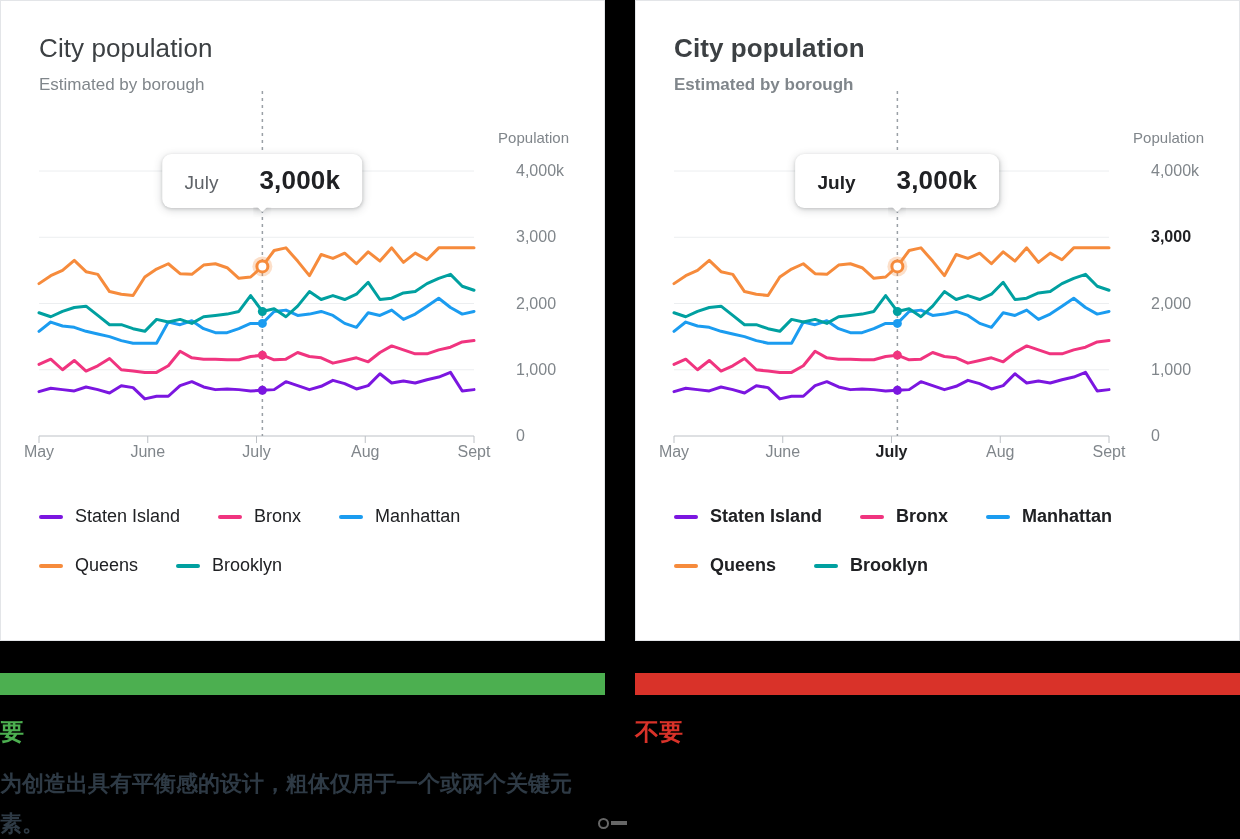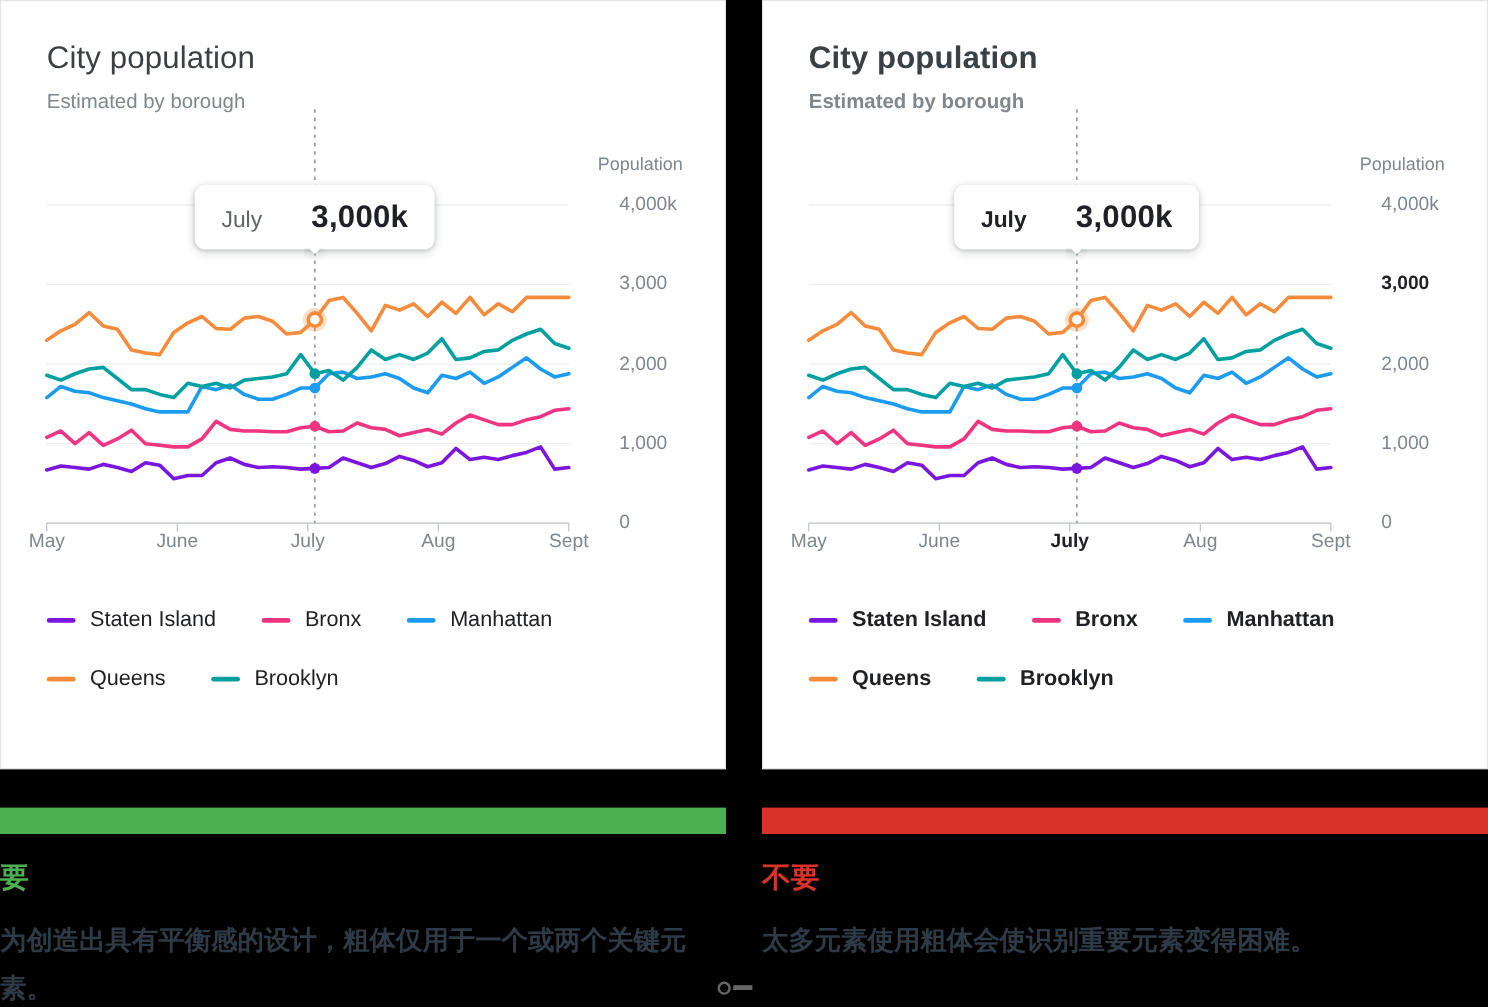--- a/index.html
+++ b/index.html
@@ -260,19 +260,18 @@
             </div>
             <div style="display: flex; align-items: center; gap: 12px;">
               <span style="width: 24px; height: 4px; border-radius: 2px; flex: 0 0 auto; background: rgb(0, 160, 160);"></span>
               <span style="font-size: 18px; color: rgb(32, 33, 36); white-space: nowrap; font-weight: 700;">Brooklyn</span>
             </div>
           </div>
         </div>
       </div>
       <div class="bar" style="background: rgb(217, 50, 41);"></div>
       <div class="verdict" style="color: rgb(217, 50, 41);">不要</div>
-      <div class="caption">太多元素使用粗体会使识别重要元素变得困难。</div>
     </div>
 <div class="watermark">
       <span class="wm-dot"></span>
       <span class="wm-tail"></span>
     </div>
   </div>
 
 </body></html>

